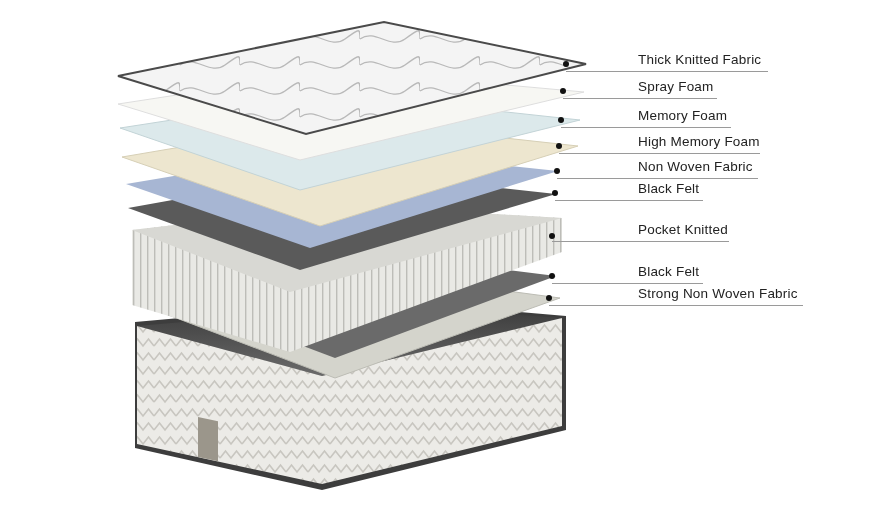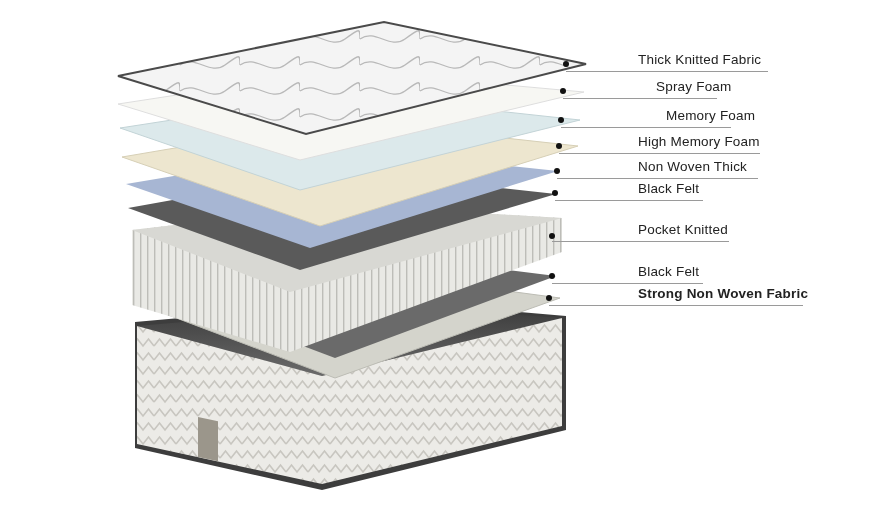--- a/index.html
+++ b/index.html
@@ -63,36 +63,36 @@
     <polygon points="118,76 384,22 586,64 306,134" fill="url(#quilt)" stroke="#4a4a4a" stroke-width="2"></polygon>
   </svg>
 
   
   <div id="callouts">
       <div class="dot" style="left: 563px; top: 61px;"></div>
       <div class="leader" style="left: 566px; top: 71px; width: 202px;"></div>
       <div class="label" style="left: 638px; top: 52px;">Thick Knitted Fabric</div>
       <div class="dot" style="left: 560px; top: 88px;"></div>
       <div class="leader" style="left: 563px; top: 98px; width: 154px;"></div>
-      <div class="label" style="left: 656px; top: 79px; text-align: right;">Spray Foam</div>
+      <div class="label" style="left: 638px; top: 79px; text-align: right;">Spray Foam</div>
       <div class="dot" style="left: 558px; top: 117px;"></div>
       <div class="leader" style="left: 561px; top: 127px; width: 170px;"></div>
-      <div class="label" style="left: 638px; top: 108px; margin-left: 28px;">Memory Foam</div>
+      <div class="label" style="left: 638px; top: 108px;">Memory Foam</div>
       <div class="dot" style="left: 556px; top: 143px;"></div>
       <div class="leader" style="left: 559px; top: 153px; width: 201px;"></div>
       <div class="label" style="left: 638px; top: 134px;">High Memory Foam</div>
       <div class="dot" style="left: 554px; top: 168px;"></div>
       <div class="leader" style="left: 557px; top: 178px; width: 201px;"></div>
-      <div class="label" style="left: 638px; top: 159px;">Non Woven Thick</div>
+      <div class="label" style="left: 638px; top: 159px;">Non Woven Fabric</div>
       <div class="dot" style="left: 552px; top: 190px;"></div>
       <div class="leader" style="left: 555px; top: 200px; width: 148px;"></div>
       <div class="label" style="left: 638px; top: 181px;">Black Felt</div>
       <div class="dot" style="left: 549px; top: 233px;"></div>
       <div class="leader" style="left: 552px; top: 241px; width: 177px;"></div>
       <div class="label" style="left: 638px; top: 222px;">Pocket Knitted</div>
       <div class="dot" style="left: 549px; top: 273px;"></div>
       <div class="leader" style="left: 552px; top: 283px; width: 151px;"></div>
       <div class="label" style="left: 638px; top: 264px;">Black Felt</div>
       <div class="dot" style="left: 546px; top: 295px;"></div>
       <div class="leader" style="left: 549px; top: 305px; width: 254px;"></div>
-      <div class="label" style="left: 638px; top: 286px; font-weight: bold;">Strong Non Woven Fabric</div>
+      <div class="label" style="left: 638px; top: 286px;">Strong Non Woven Fabric</div>
     </div>
 </div>
 
 </body></html>

